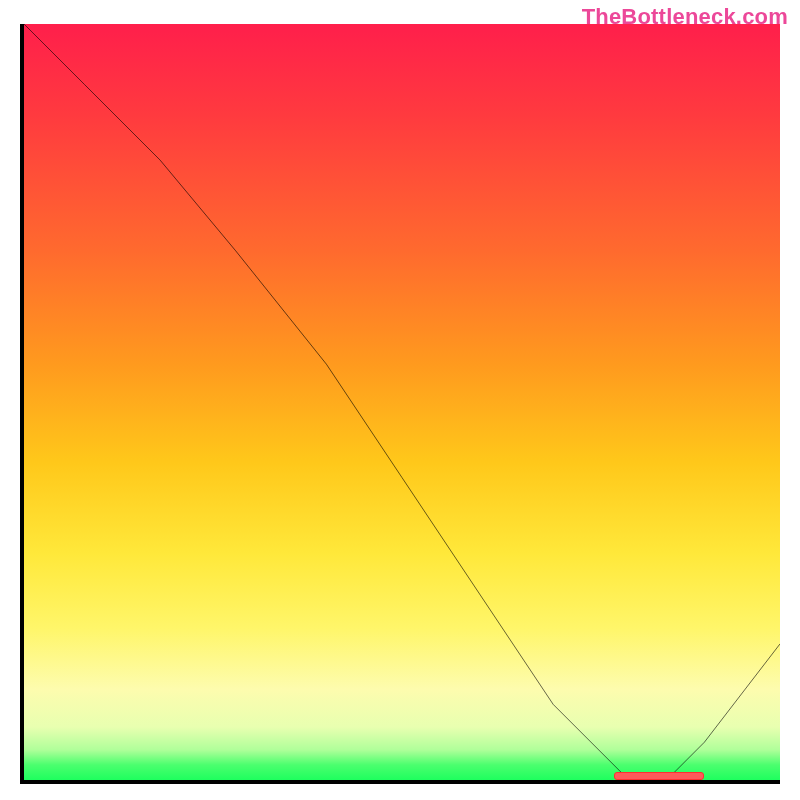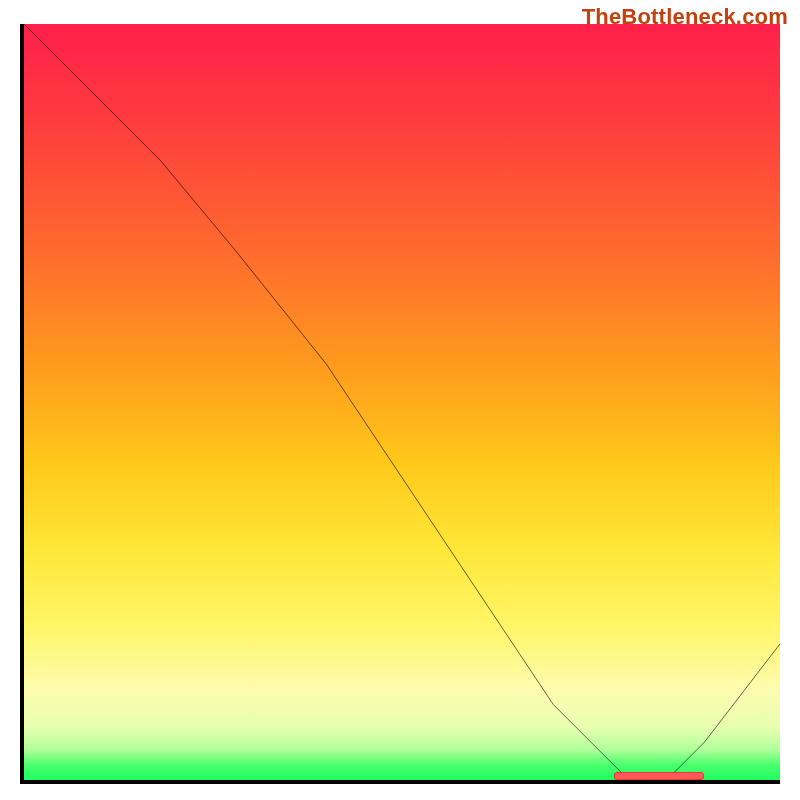--- a/index.html
+++ b/index.html
@@ -1,17 +1,17 @@
 <!DOCTYPE html>
 <html><head>
 <meta charset="utf-8">
 <style>
   * { margin: 0; padding: 0; box-sizing: border-box; }
   body { width: 800px; height: 800px; background: #fff; font-family: Arial, sans-serif; position: relative; }
-  .watermark { position: absolute; top: 4px; right: 12px; font-size: 22px; font-weight: bold; color: #c2410c; letter-spacing: 0.2px; }
+  .watermark { position: absolute; top: 4px; right: 12px; font-size: 22px; font-weight: bold; color: #ec4899; letter-spacing: 0.2px; }
   .plot-area {
     position: absolute;
     left: 20px;
     top: 24px;
     width: 760px;
     height: 760px;
     border-left: 4px solid #000;
     border-bottom: 4px solid #000;
   }
   .gradient-bg {

